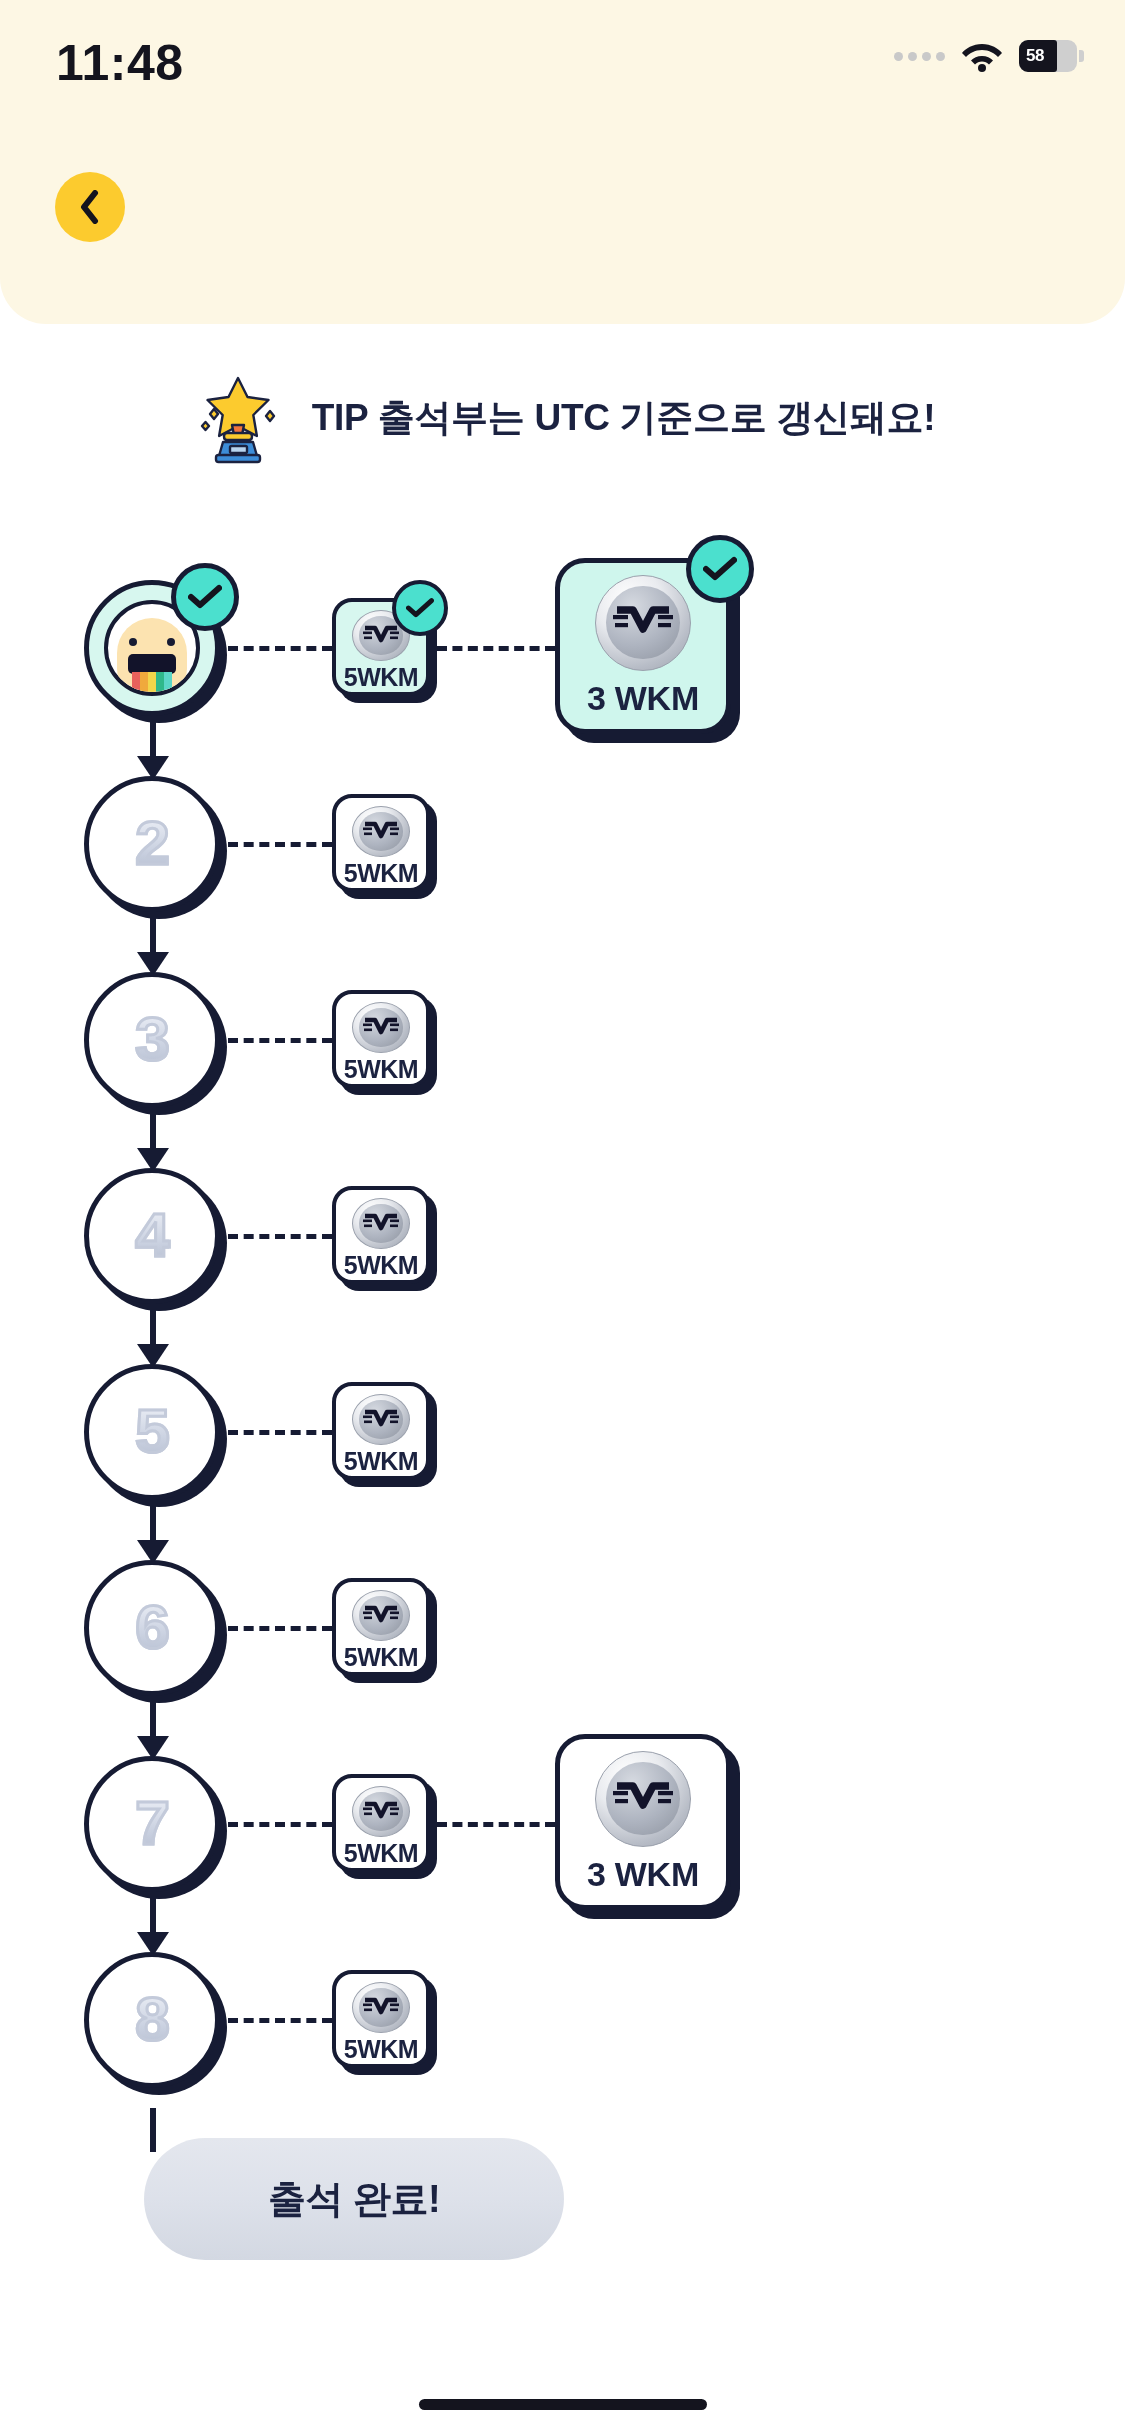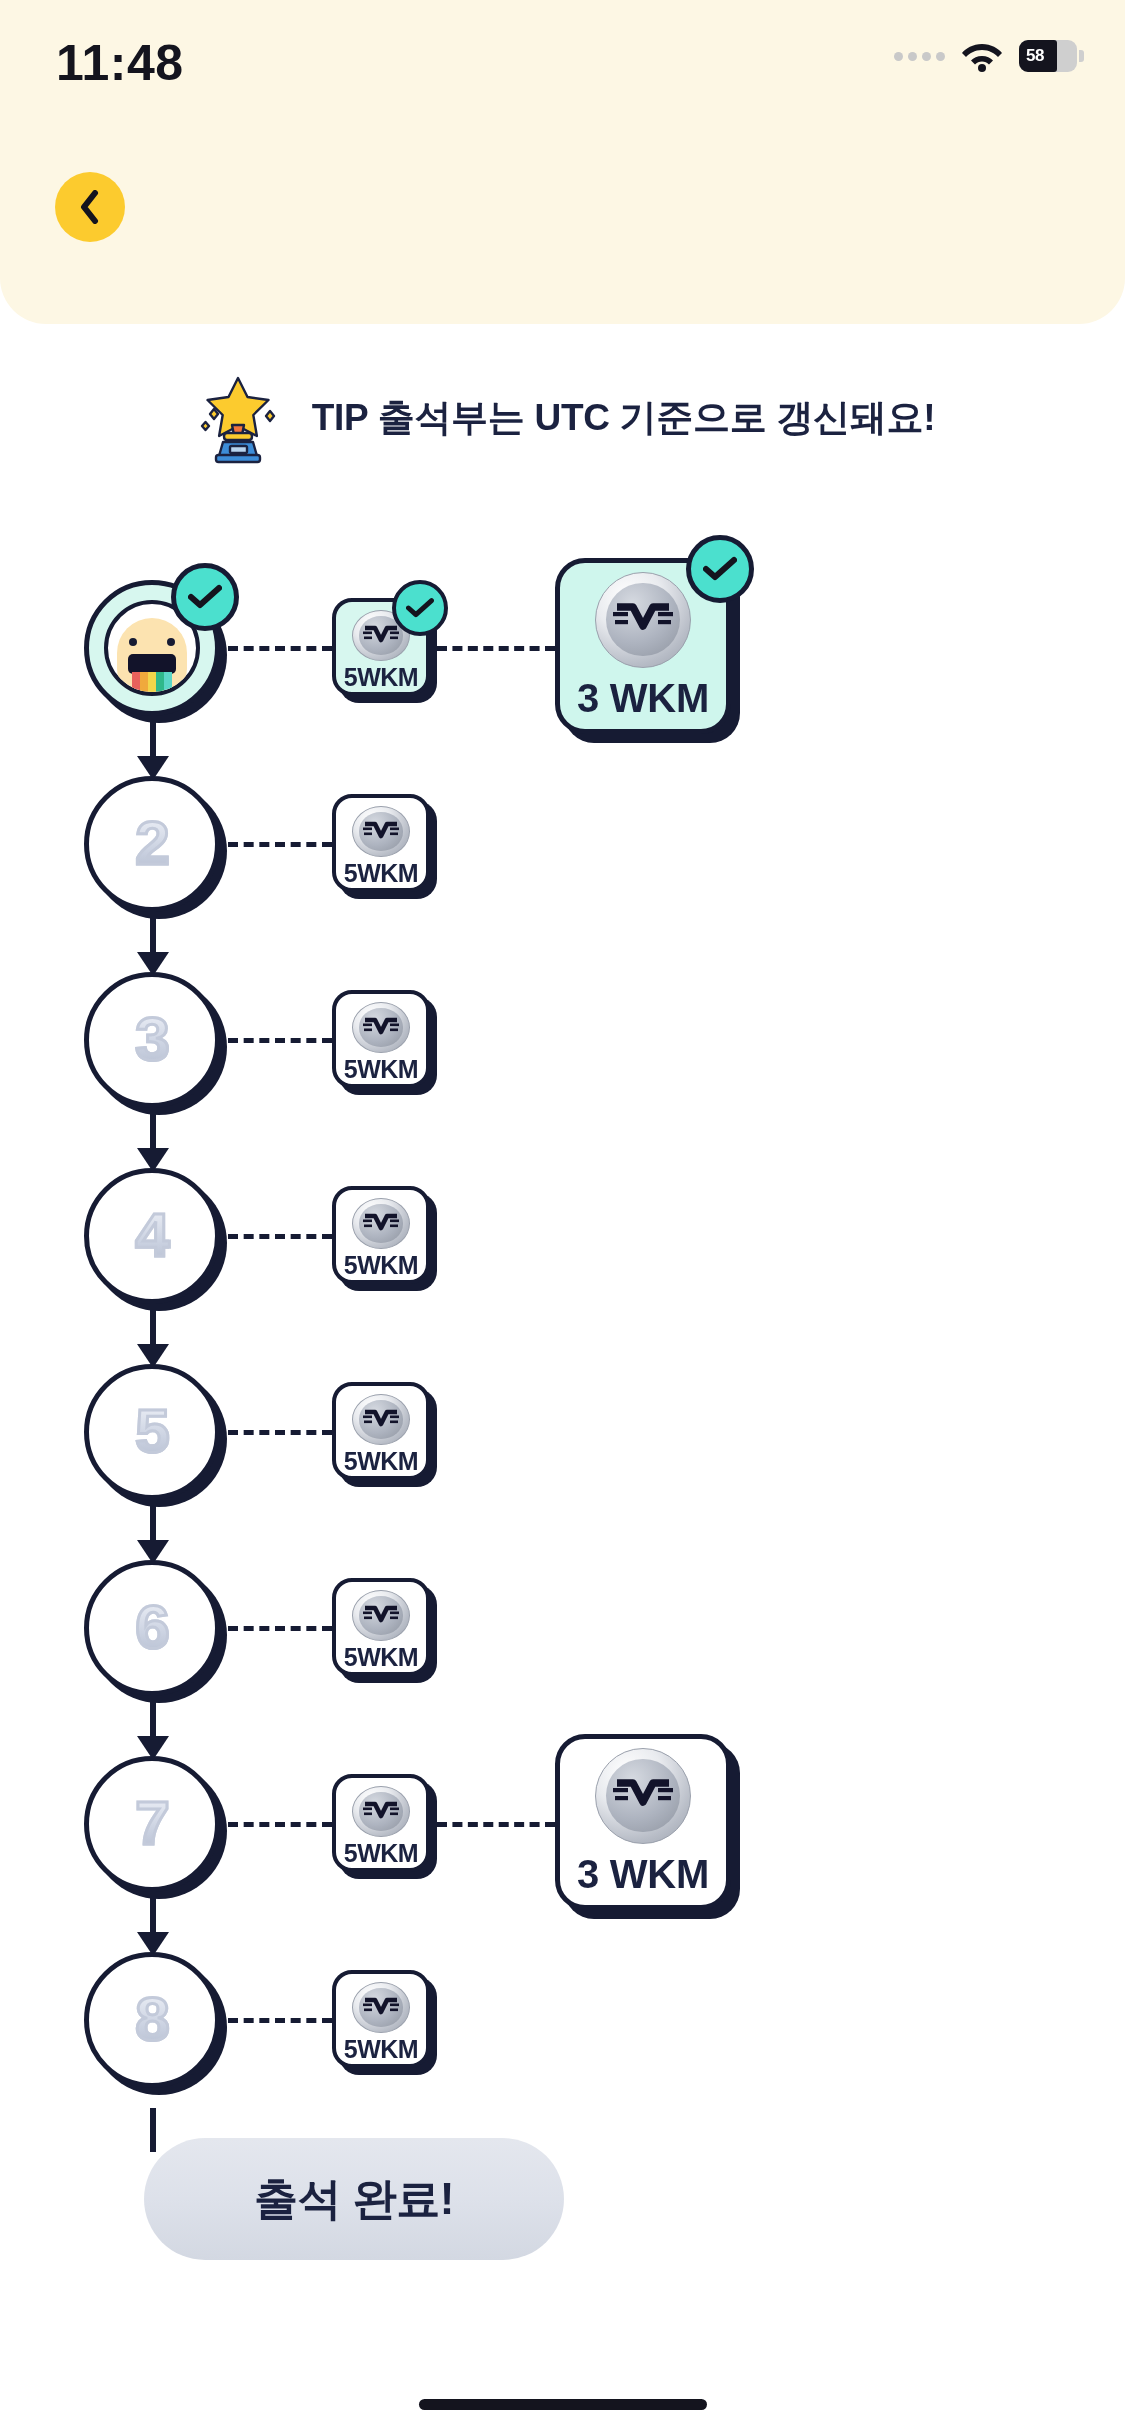--- a/index.html
+++ b/index.html
@@ -220,21 +220,21 @@
     position: absolute;
     width: 176px; height: 176px; border-radius: 30px;
     background: #ffffff; border: 5px solid #161b33;
     box-shadow: 9px 9px 0 0 #161b33;
     display: flex; flex-direction: column;
     align-items: center; justify-content: center;
     z-index: 4;
   }
   .card-lg.done { background: #CFF6ED; }
   .card-lg .lbl {
-    font-size: 40px; font-weight: bold; color: #1b2240;
+    font-size: 34px; font-weight: bold; color: #1b2240;
     margin-top: 8px; letter-spacing: -0.3px;
   }
   .card-lg .check-badge { position: absolute; right: -28px; top: -28px; }
   .card-sm .check-badge {
     position: absolute; right: -22px; top: -22px;
     width: 56px; height: 56px; border: 4px solid #161b33;
   }
   .card-sm .check-badge svg { width: 28px; height: 22px; }
 
   
@@ -261,21 +261,21 @@
 
   
   .cta {
     position: absolute; left: 144px; top: 2138px;
     width: 420px; height: 122px; border-radius: 64px;
     background: linear-gradient(180deg,#e4e7ee 0%,#dde1ea 50%,#d3d8e2 100%);
     display: flex; align-items: center; justify-content: center;
     cursor: pointer;
   }
   .cta span {
-    font-size: 44px; font-weight: bold; color: #1b2240;
+    font-size: 38px; font-weight: bold; color: #1b2240;
     letter-spacing: -0.5px;
   }
 
   .home-indicator {
     position: absolute; left: 50%; transform: translateX(-50%);
     bottom: 26px; width: 288px; height: 11px;
     border-radius: 6px; background: #14141e;
   }
 </style>
 </head>

